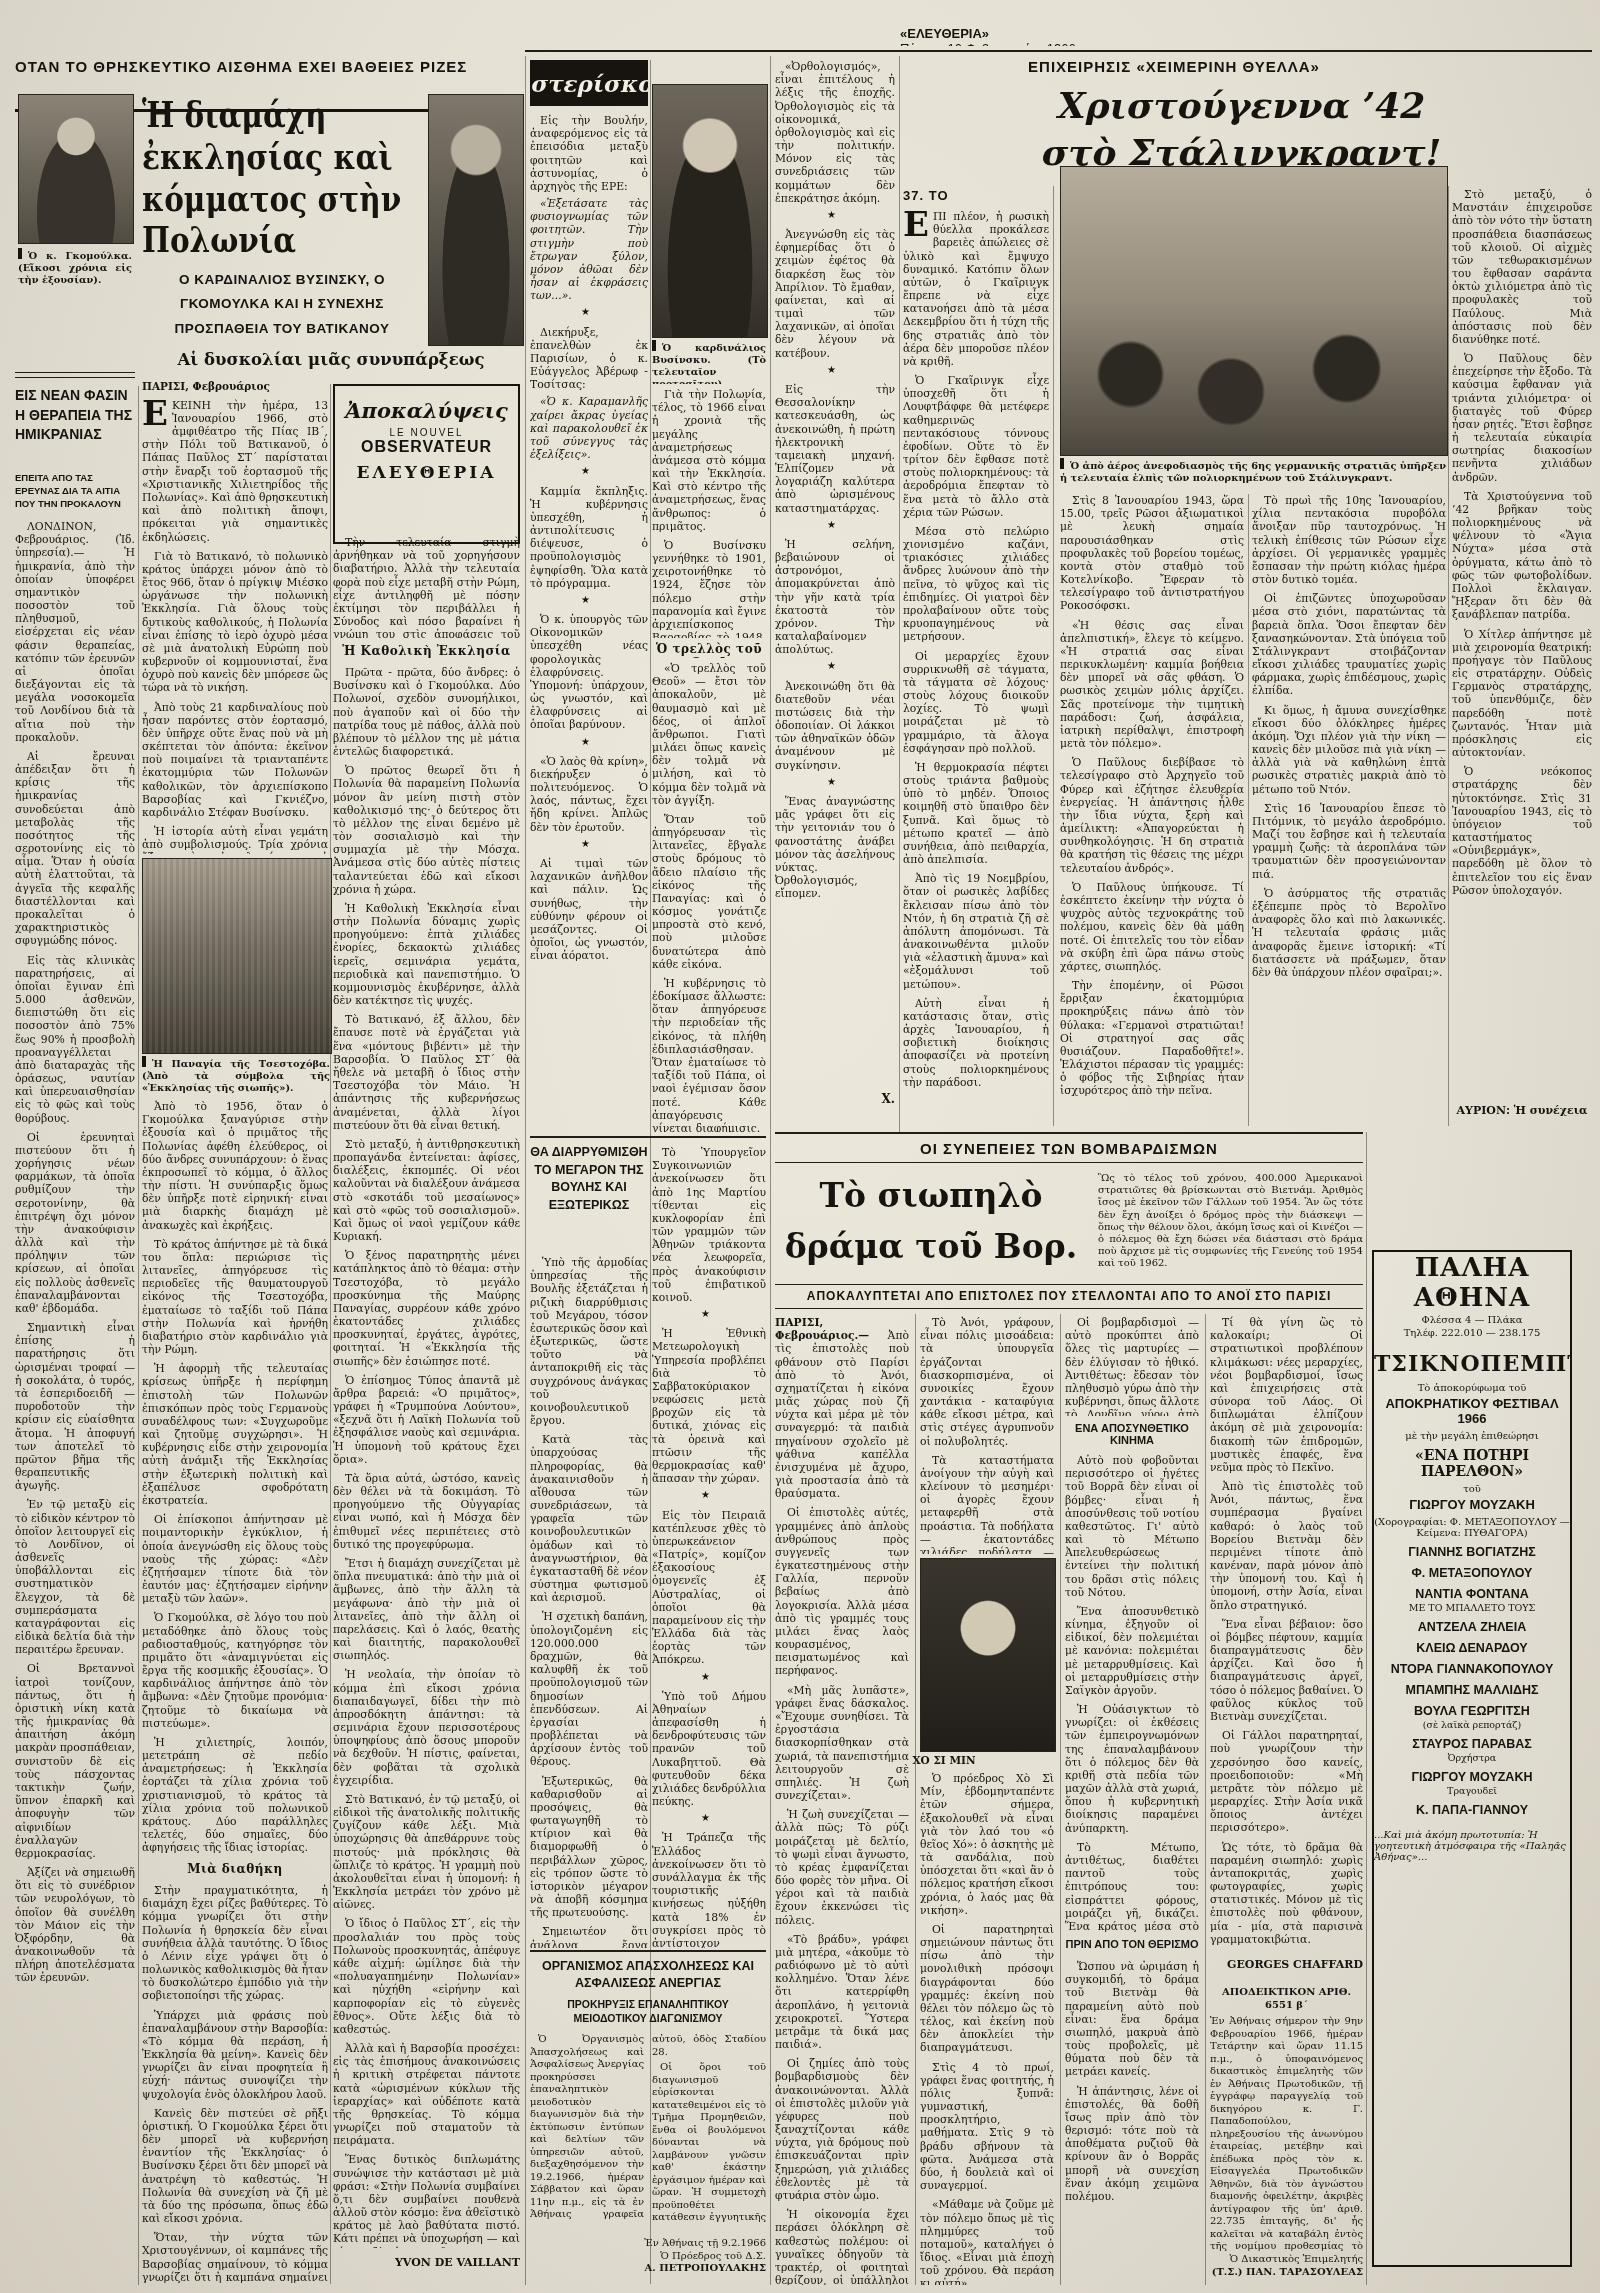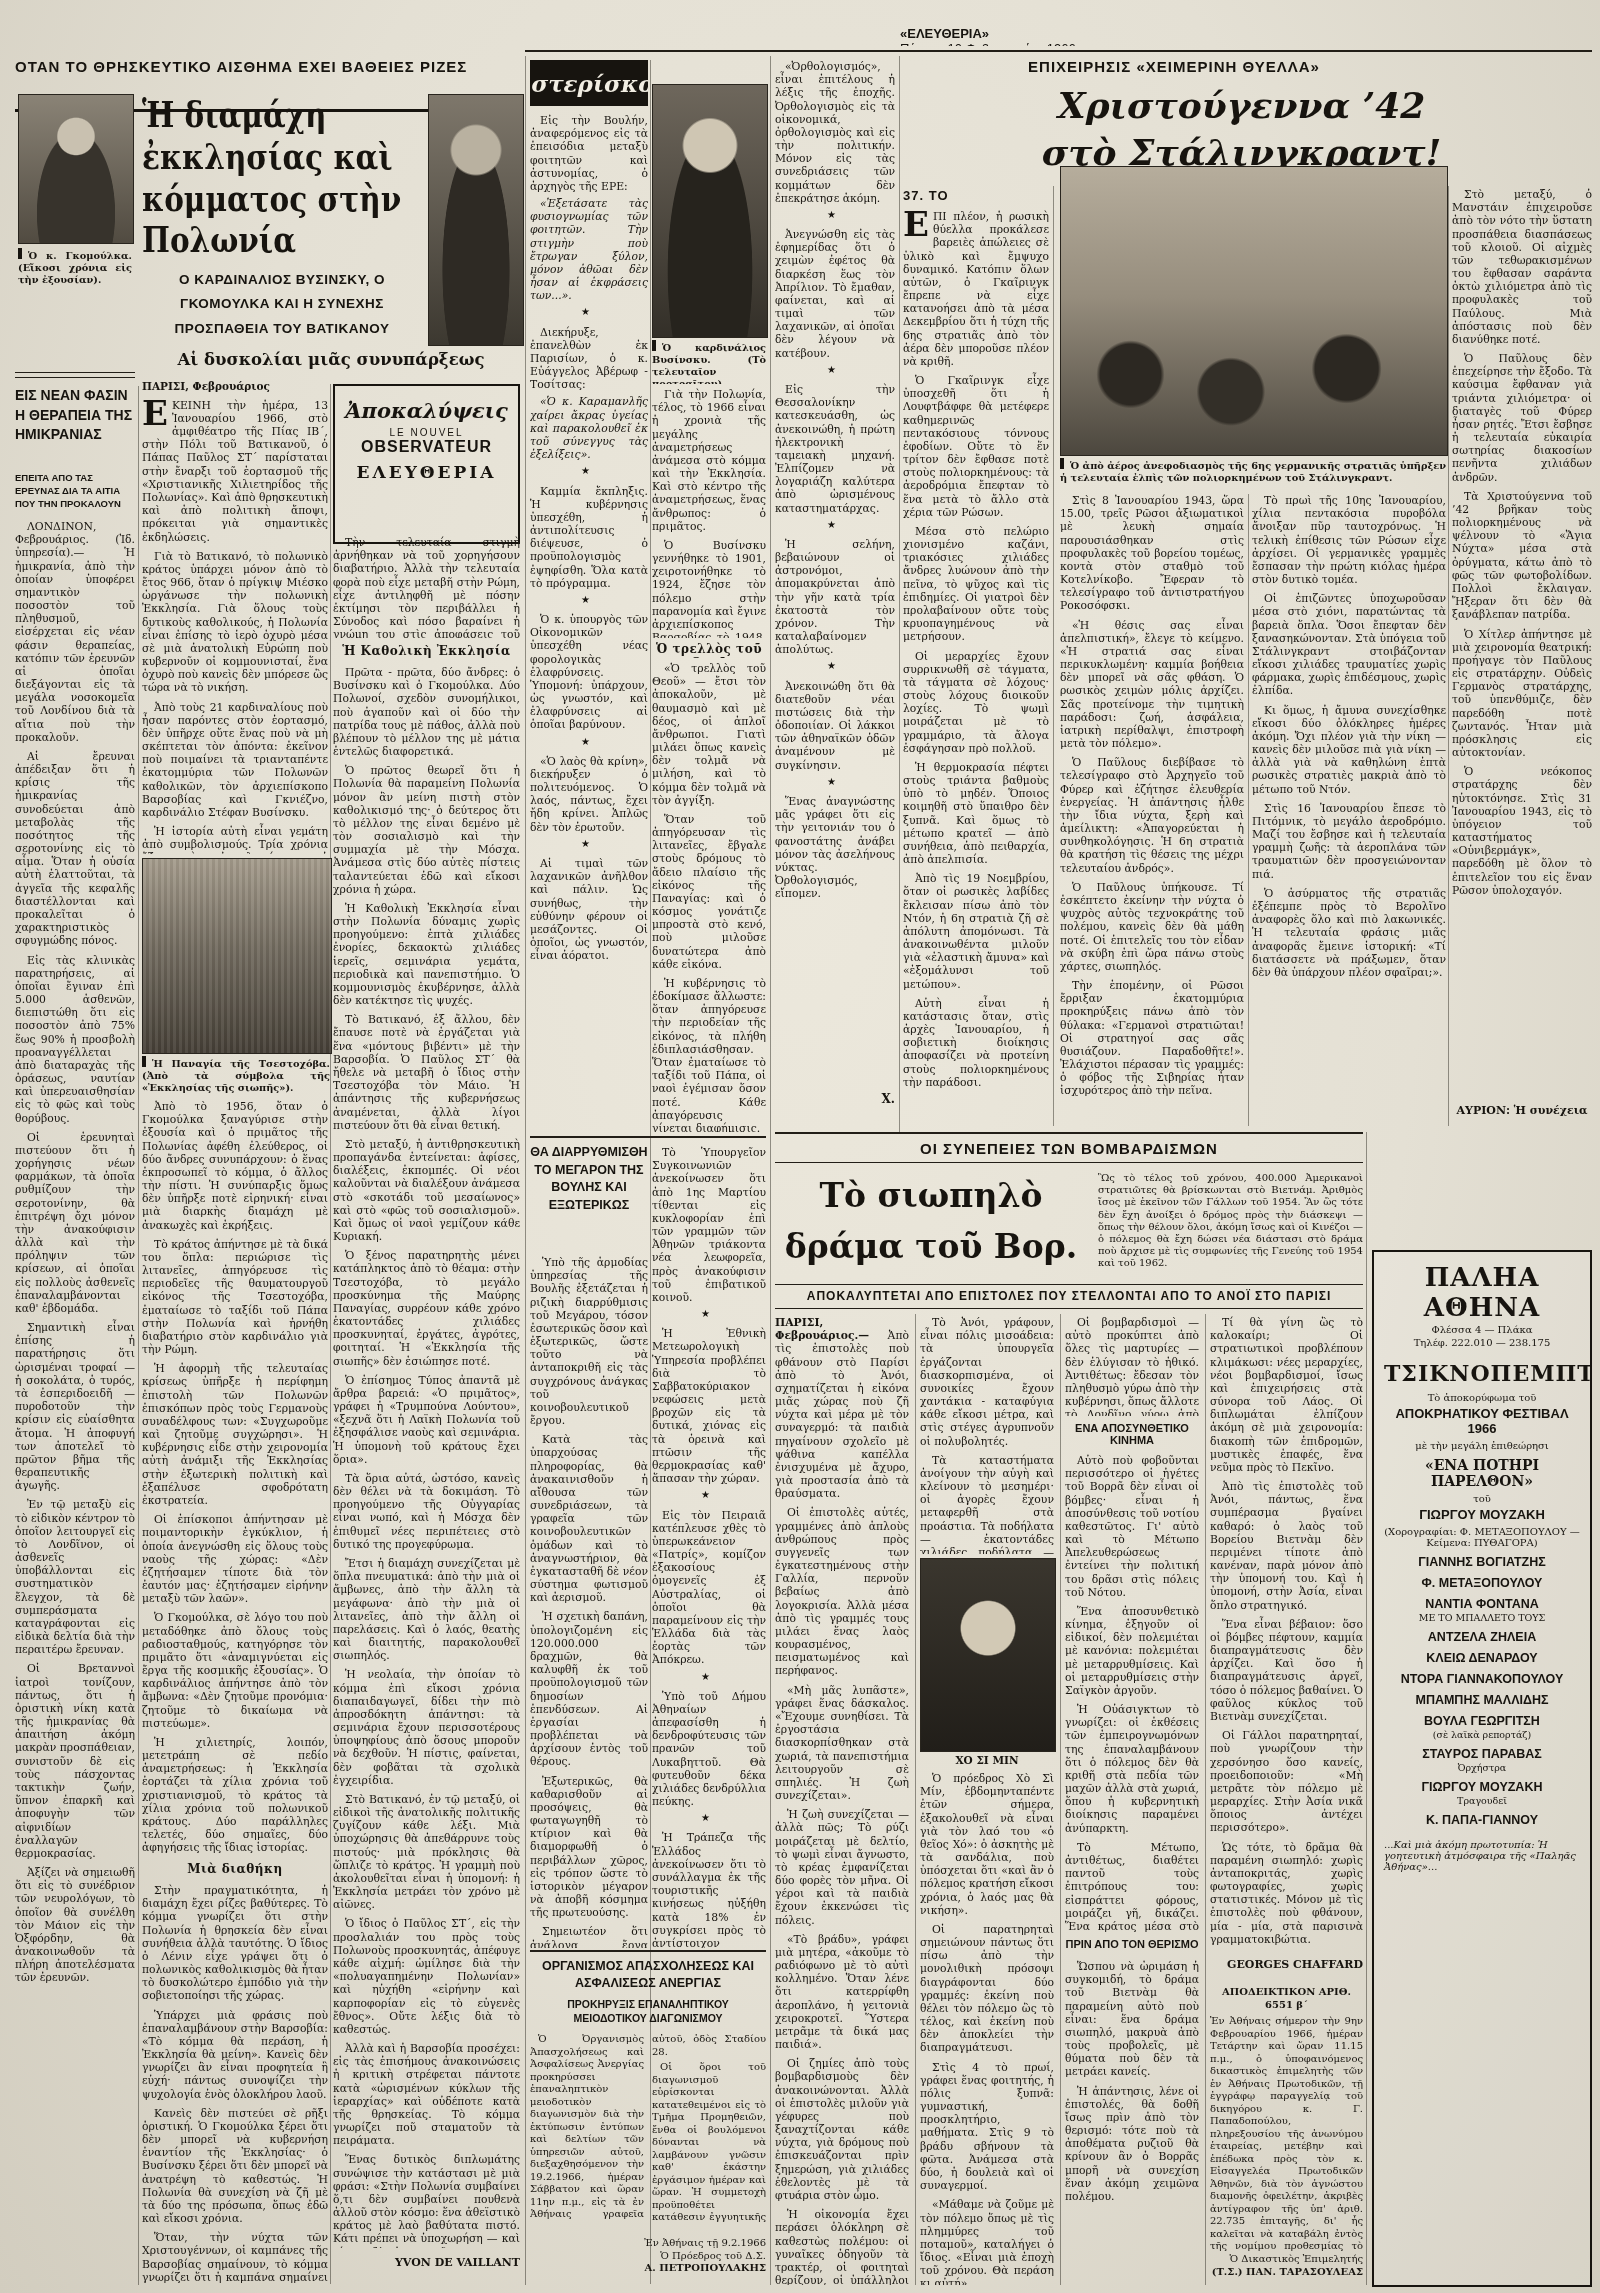--- a/index.html
+++ b/index.html
@@ -51,21 +51,21 @@
   .promo .p1{font-style:italic;font-size:21px;font-weight:bold;}
   .promo .p2{font-family:"Liberation Sans",sans-serif;font-size:10px;letter-spacing:2px;margin-top:4px;}
   .promo .p3{font-family:"Liberation Sans",sans-serif;font-weight:bold;font-size:16px;letter-spacing:1px;}
   .promo .p4{font-weight:bold;font-size:17px;letter-spacing:3px;margin-top:6px;}
   .sig-right{text-align:right;font-weight:bold;font-size:11px;}
   .smallprint{font-size:10px;line-height:1.25;text-align:justify;}
   .smallprint p{margin:0 0 3px;text-indent:8px;}
   .org-cols{columns:2;column-gap:8px;}
   .org-t1{font-family:"Liberation Sans",sans-serif;font-weight:bold;font-size:12.5px;text-align:center;line-height:1.35;}
   .org-t2{font-family:"Liberation Sans",sans-serif;font-weight:bold;font-size:10.5px;text-align:center;line-height:1.35;margin-top:5px;}
-  .ad{border:2px solid #17140f;text-align:center;padding:10px;background:rgba(255,255,255,.12);}
+  .ad{border:2px solid #17140f;text-align:center;background:rgba(255,255,255,.12);}
   .ad-title{font-size:26px;font-weight:bold;letter-spacing:1px;}
   .ad-addr{font-size:10px;margin-top:2px;}
   .ad-event{font-size:22px;font-weight:bold;margin:12px 0 6px;letter-spacing:1px;}
   .ad-small{font-size:10px;margin-top:4px;}
   .ad-mid{font-family:"Liberation Sans",sans-serif;font-weight:bold;font-size:13px;margin-top:3px;}
   .ad-show{font-weight:bold;font-size:14px;margin-top:6px;}
   .cast-item{margin-top:7px;}
   .cast-name{font-family:"Liberation Sans",sans-serif;font-weight:bold;font-size:12.5px;}
   .cast-note{font-size:9.5px;margin-top:1px;}
   .ad-close{font-style:italic;font-size:10px;margin-top:12px;text-align:left;}
@@ -371,21 +371,21 @@
         <p>Οἱ ζημίες ἀπὸ τοὺς βομβαρδισμοὺς δὲν ἀνακοινώνονται. Ἀλλὰ οἱ ἐπιστολὲς μιλοῦν γιὰ γέφυρες ποὺ ξαναχτίζονται κάθε νύχτα, γιὰ δρόμους ποὺ ἐπισκευάζονται πρὶν ξημερώση, γιὰ χιλιάδες ἐθελοντὲς μὲ τὰ φτυάρια στὸν ὦμο.</p>
         <p>Ἡ οἰκονομία ἔχει περάσει ὁλόκληρη σὲ καθεστὼς πολέμου: οἱ γυναῖκες ὁδηγοῦν τὰ τρακτέρ, οἱ φοιτηταὶ θερίζουν, οἱ ὑπάλληλοι κάνουν δύο ὧρες ἡμερησίως στρατιωτικὴ ἐκπαίδευσι.</p>
       </div>
   </div>
 
   <div class="abs bt" style="left:920px;top:1316px;width:134px;height:238px">
       <p>Τὸ Ἀνόι, γράφουν, εἶναι πόλις μισοάδεια: τὰ ὑπουργεῖα ἐργάζονται διασκορπισμένα, οἱ συνοικίες ἔχουν χαντάκια - καταφύγια κάθε εἴκοσι μέτρα, καὶ στὶς στέγες ἀγρυπνοῦν οἱ πολυβολητές.</p>
       <p>Τὰ καταστήματα ἀνοίγουν τὴν αὐγὴ καὶ κλείνουν τὸ μεσημέρι· οἱ ἀγορὲς ἔχουν μεταφερθῆ στὰ προάστια. Τὰ ποδήλατα — ἑκατοντάδες χιλιάδες ποδήλατα — παραμένουν τὸ μόνο μεταφορικὸ μέσον.</p>
     </div>
   <div class="abs photo ph-ho" style="left:920px;top:1558px;width:134px;height:192px"></div>
-  <div class="abs cap-center" style="left:920px;top:1754px;width:134px;height:14px">ΧΟ ΣΙ ΜΙΝ</div>
+  <div class="abs cap-center" style="left:877px;top:1754px;width:134px;height:14px">ΧΟ ΣΙ ΜΙΝ</div>
   <div class="abs bt" style="left:920px;top:1772px;width:134px;height:513px">
       <p>Ὁ πρόεδρος Χὸ Σὶ Μίν, ἑβδομηνταπέντε ἐτῶν σήμερα, ἐξακολουθεῖ νὰ εἶναι γιὰ τὸν λαό του «ὁ θεῖος Χό»: ὁ ἀσκητὴς μὲ τὰ σανδάλια, ποὺ ὑπόσχεται ὅτι «καὶ ἂν ὁ πόλεμος κρατήση εἴκοσι χρόνια, ὁ λαός μας θὰ νικήση».</p>
       <p>Οἱ παρατηρηταὶ σημειώνουν πάντως ὅτι πίσω ἀπὸ τὴν μονολιθικὴ πρόσοψι διαγράφονται δύο γραμμές: ἐκείνη ποὺ θέλει τὸν πόλεμο ὣς τὸ τέλος, καὶ ἐκείνη ποὺ δὲν ἀποκλείει τὴν διαπραγμάτευσι.</p>
       <p>Στὶς 4 τὸ πρωί, γράφει ἕνας φοιτητής, ἡ πόλις ξυπνᾶ: γυμναστική, προσκλητήριο, μαθήματα. Στὶς 9 τὸ βράδυ σβήνουν τὰ φῶτα. Ἀνάμεσα στὰ δύο, ἡ δουλειὰ καὶ οἱ συναγερμοί.</p>
       <p>«Μάθαμε νὰ ζοῦμε μὲ τὸν πόλεμο ὅπως μὲ τὶς πλημμύρες τοῦ ποταμοῦ», καταλήγει ὁ ἴδιος. «Εἶναι μιὰ ἐποχὴ τοῦ χρόνου. Θὰ περάση κι αὐτή».</p>
     </div>
 
   <div class="abs bt" style="left:1065px;top:1316px;width:134px;height:100px">
       <p>Οἱ βομβαρδισμοὶ — αὐτὸ προκύπτει ἀπὸ ὅλες τὶς μαρτυρίες — δὲν ἐλύγισαν τὸ ἠθικό. Ἀντιθέτως: ἔδεσαν τὸν πληθυσμὸ γύρω ἀπὸ τὴν κυβέρνησι, ὅπως ἄλλοτε τὸ Λονδῖνο γύρω ἀπὸ τὸν Τσῶρτσιλ.</p>
     </div>

